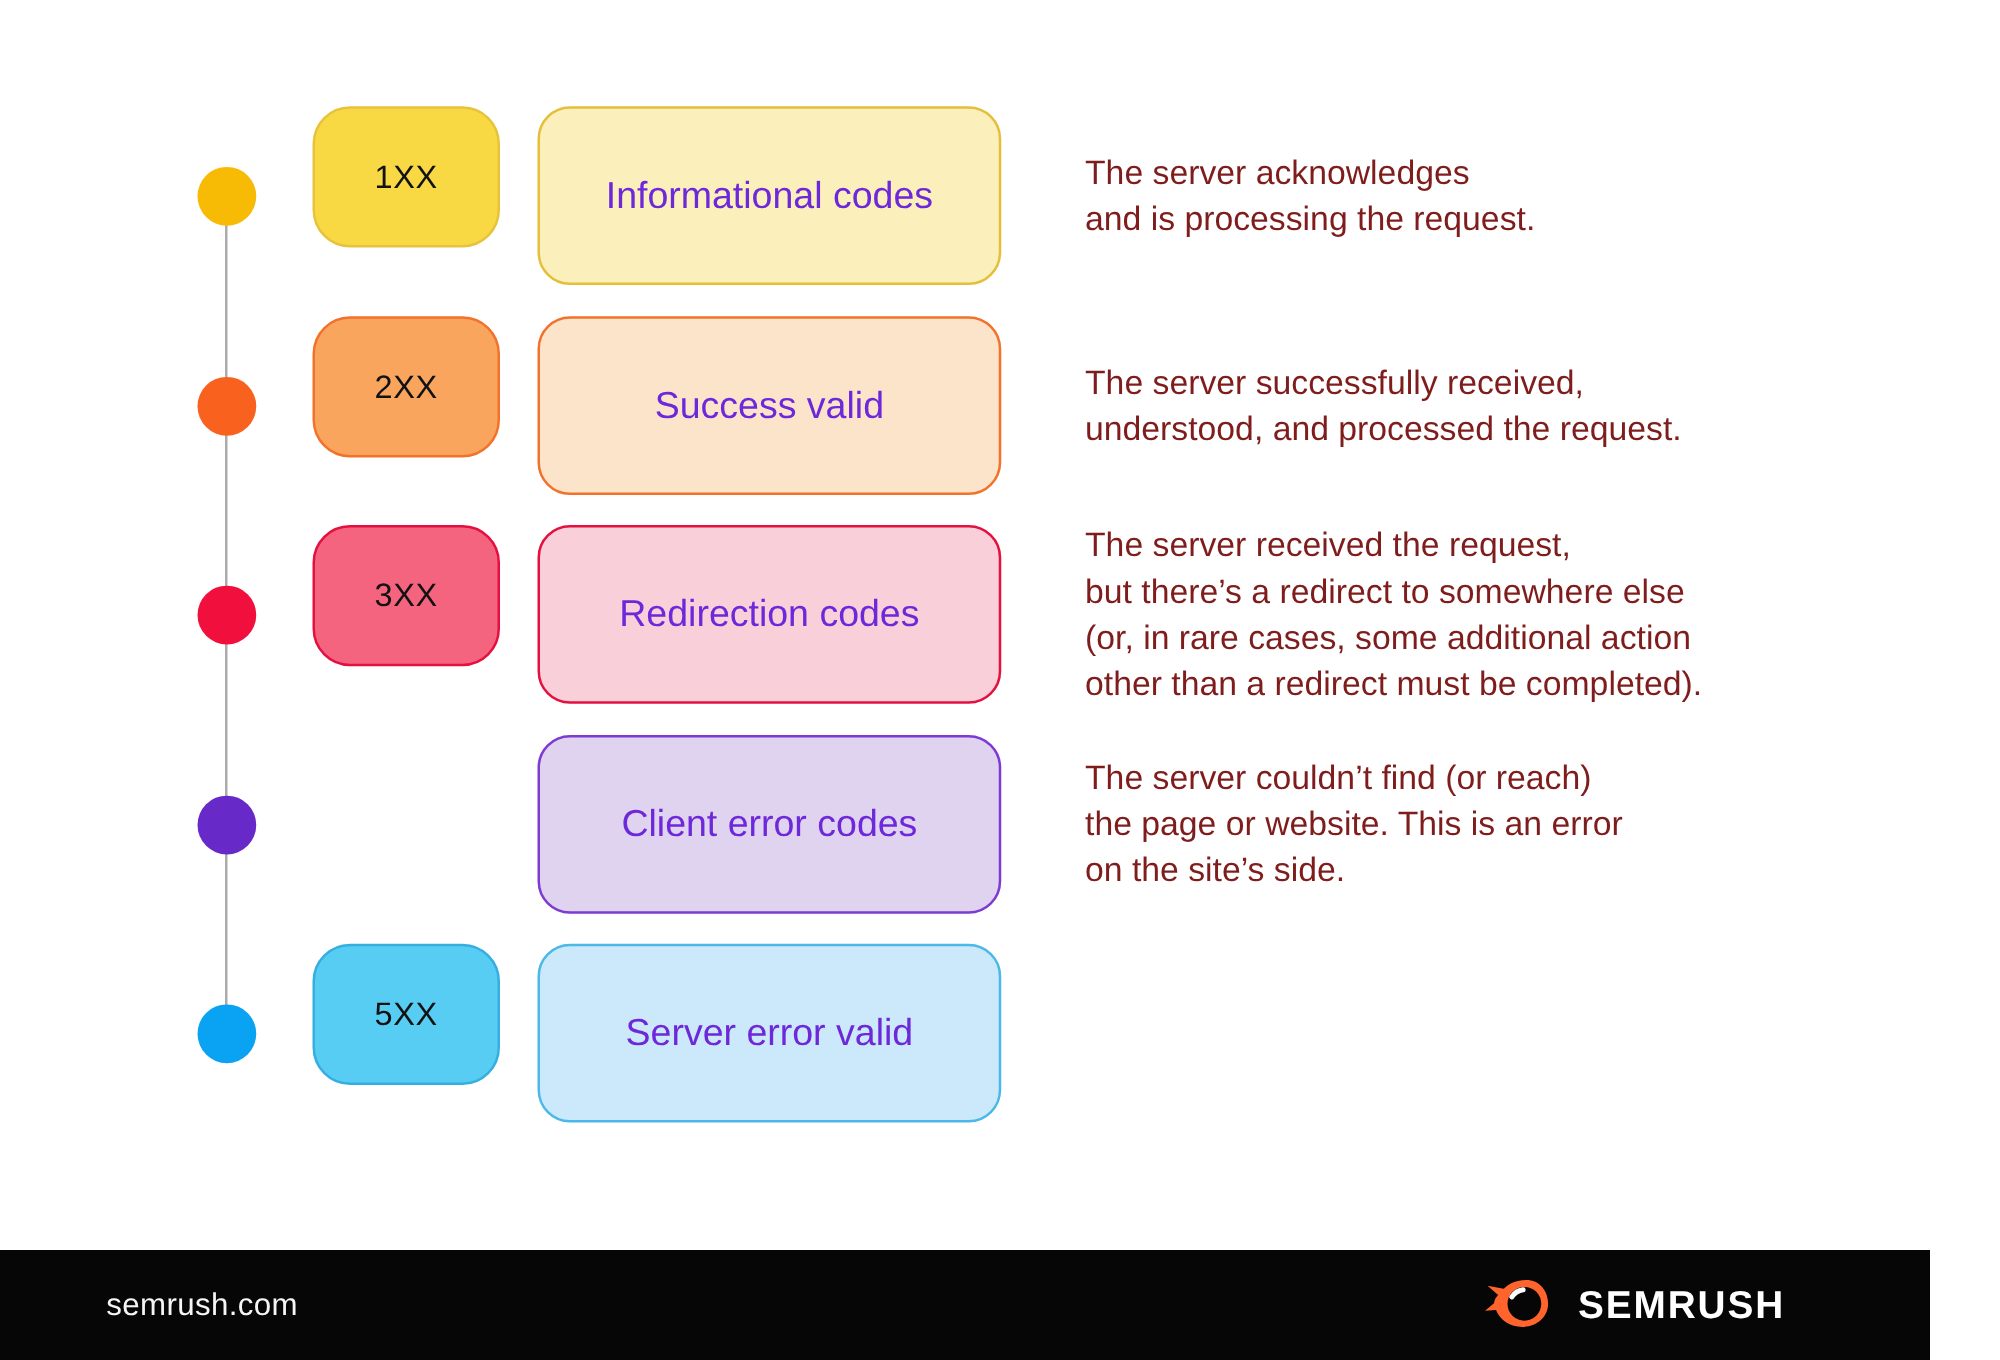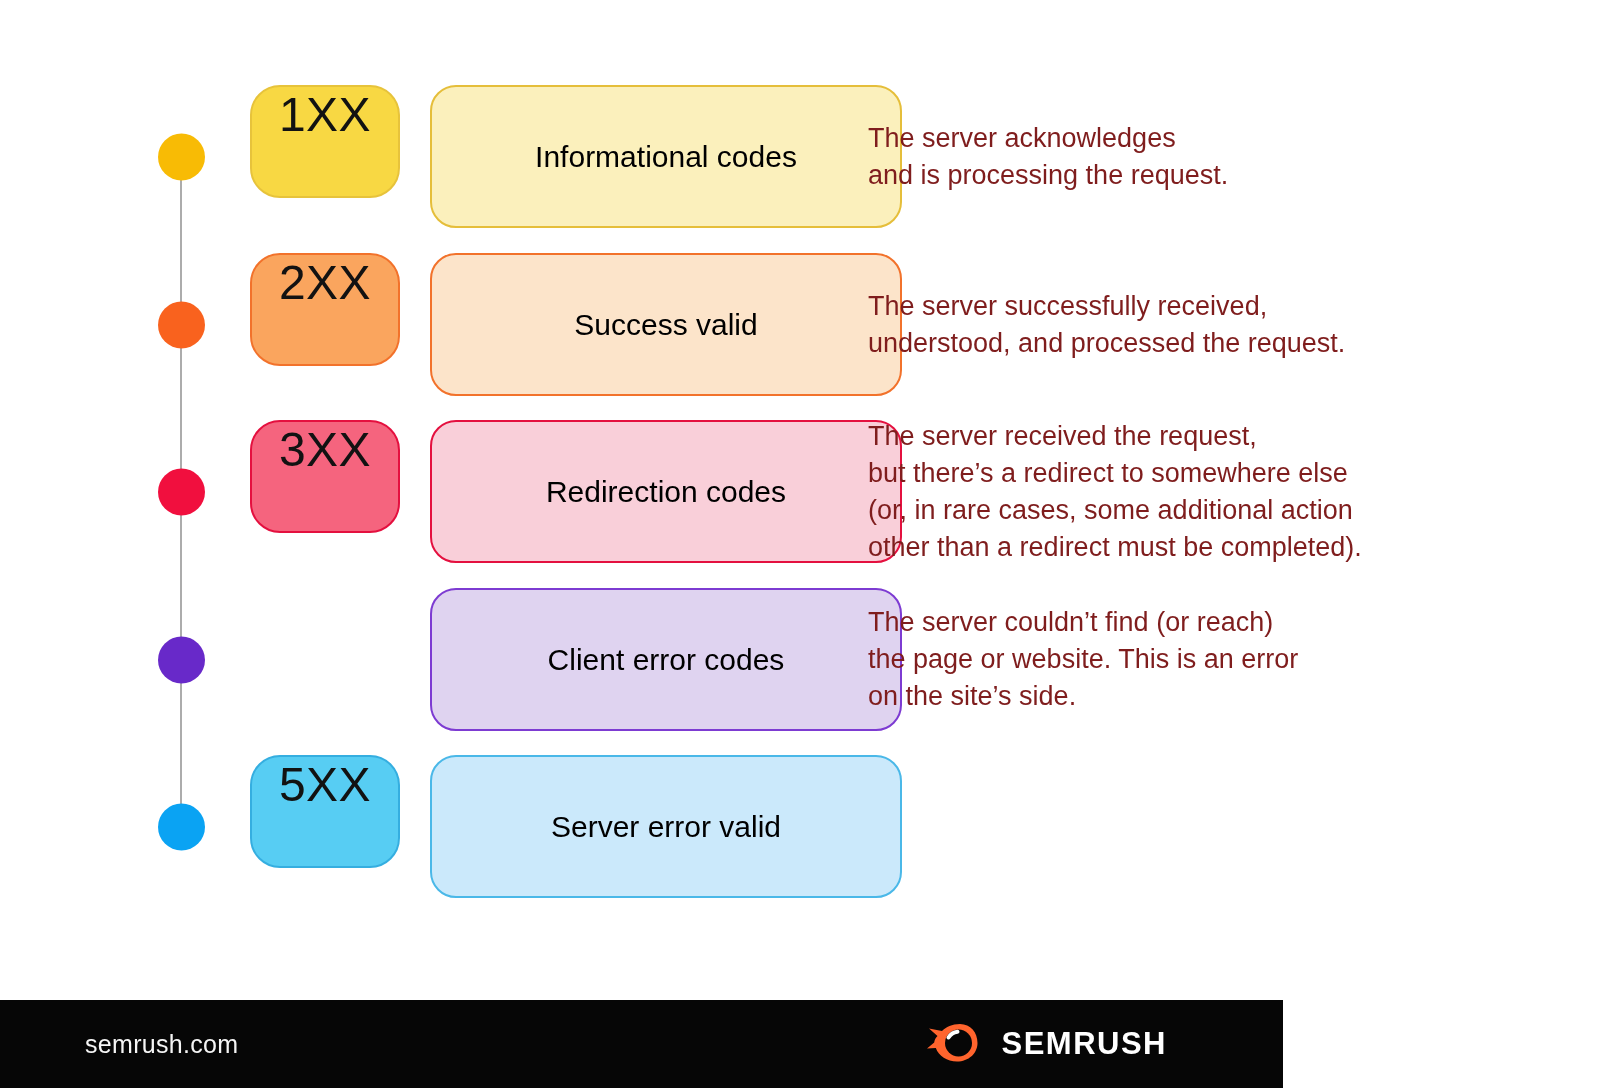--- a/index.html
+++ b/index.html
@@ -39,59 +39,60 @@
     position: absolute;
     left: 250px;
     top: 0;
     width: 150px;
     height: 113px;
     box-sizing: border-box;
     border-radius: 30px;
     background: var(--badge-bg);
     border: 2px solid var(--badge-border);
     display: flex;
+    align-items: center;
     justify-content: center;
-    font-size: 48px;
+    font-size: 26px;
     font-weight: 500;
     letter-spacing: 0.5px;
     color: #121212;
   }
   .catbox {
     position: absolute;
     left: 430px;
     top: 0;
-    width: 472px;
+    width: 371px;
     height: 143px;
     box-sizing: border-box;
     border-radius: 26px;
     background: var(--box-bg);
     border: 2px solid var(--box-border);
     display: flex;
     align-items: center;
     justify-content: center;
     font-size: 30px;
-    color: #000000;
+    color: #6d28d9;
   }
   .desc {
     position: absolute;
     left: 868px;
     top: 0;
     height: 143px;
     display: flex;
     align-items: center;
     font-size: 27px;
     line-height: 37px;
     color: #7f1d1d;
     white-space: pre-line;
   }
   .footer {
     position: absolute;
     left: 0;
     top: 1000px;
-    width: 1283px;
+    width: 1544px;
     height: 88px;
     box-sizing: border-box;
     background: #060606;
     display: flex;
     align-items: center;
     justify-content: space-between;
     padding: 0 116px 0 85px;
   }
   .footer-site {
     color: #F5F5F5;

